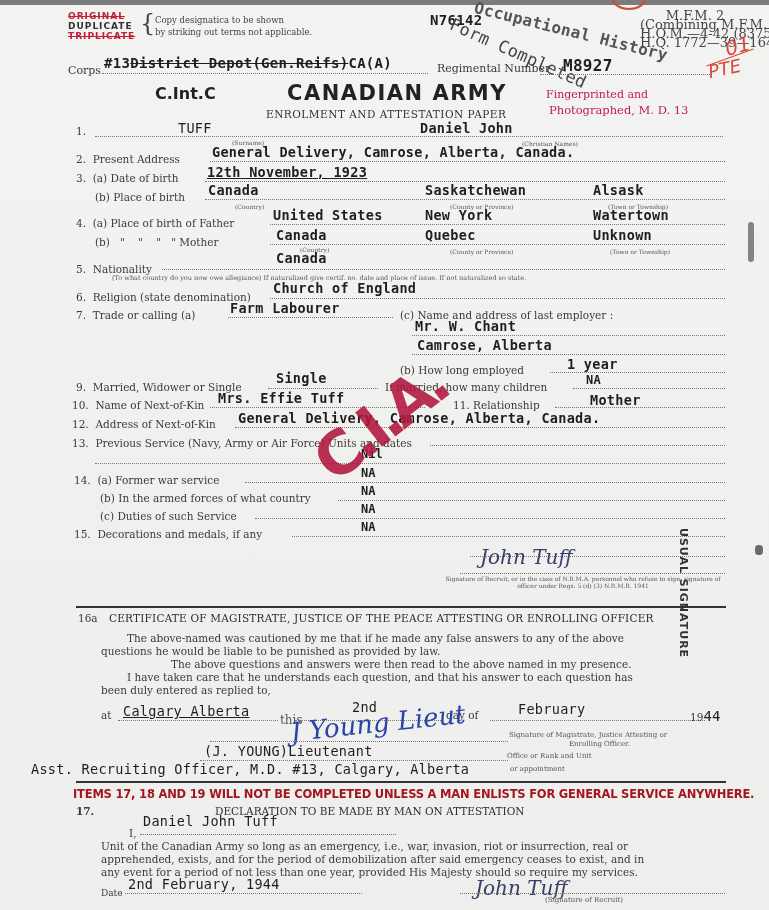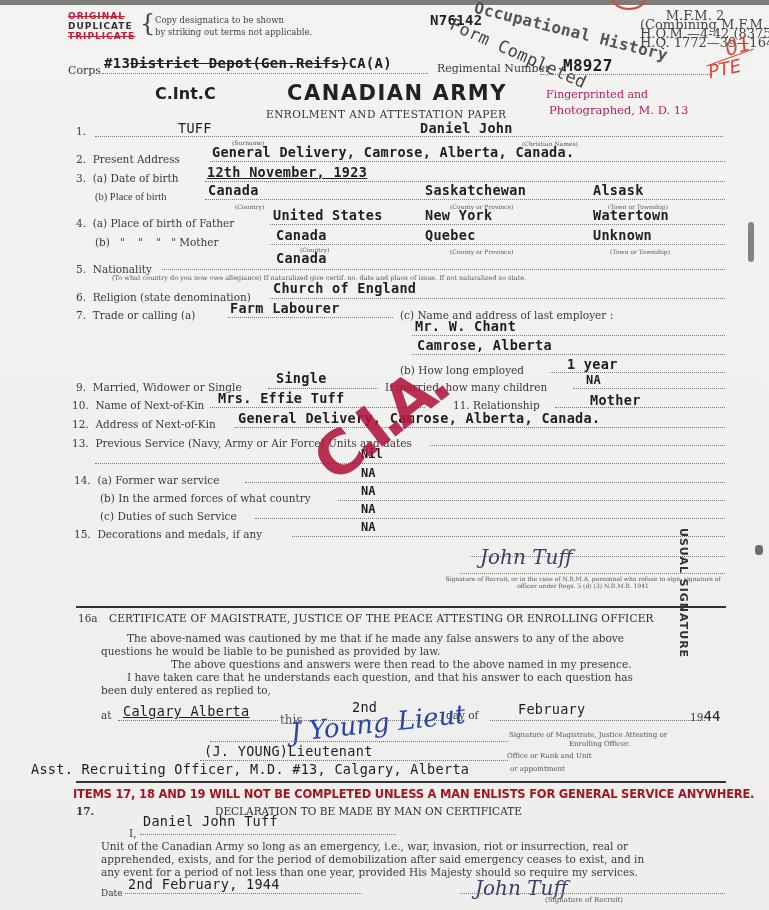--- a/index.html
+++ b/index.html
@@ -83,21 +83,21 @@
   <div class="abs tiny" style="left:522px;top:140px;">(Christian Names)</div>
 
   <div class="abs lbl" style="left:76px;top:153px;"><span>2.</span>&nbsp; <span>Present Address</span></div>
   <div class="abs typed" style="left:212px;top:144px;">General Delivery, Camrose, Alberta, Canada.</div>
   <div class="dotline" style="left:210px;top:161px;width:515px;"></div>
 
   <div class="abs lbl" style="left:76px;top:172px;"><span>3.</span>&nbsp; <span>(a) Date of birth</span></div>
   <div class="abs typed" style="left:207px;top:164px;text-decoration:underline;">12th November, 1923</div>
   <div class="dotline" style="left:205px;top:181px;width:520px;"></div>
 
-  <div class="abs lbl" style="left:95px;top:191px;font-family:Liberation Serif, serif;">(b) Place of birth</div>
+  <div class="abs lbl" style="left:95px;top:191px;">(b) Place of birth</div>
   <div class="abs typed" style="left:208px;top:182px;">Canada</div>
   <div class="abs typed" style="left:425px;top:182px;">Saskatchewan</div>
   <div class="abs typed" style="left:593px;top:182px;">Alsask</div>
   <div class="dotline" style="left:205px;top:199px;width:520px;"></div>
   <div class="abs tiny" style="left:235px;top:203px;">(Country)</div>
   <div class="abs tiny" style="left:450px;top:203px;">(County or Province)</div>
   <div class="abs tiny" style="left:608px;top:203px;">(Town or Township)</div>
 
   <div class="abs lbl" style="left:76px;top:217px;"><span>4.</span>&nbsp; <span>(a) Place of birth of Father</span></div>
   <div class="abs typed" style="left:273px;top:207px;">United States</div>
@@ -211,21 +211,21 @@
   <div class="dotline" style="left:200px;top:760px;width:308px;"></div>
   <div class="abs tiny" style="left:507px;top:752px;font-size:7px;">Office or Rank and Unit</div>
   <div class="abs typed" style="left:31px;top:761px;font-weight:normal;">Asst. Recruiting Officer, M.D. #13, Calgary, Alberta</div>
   <div class="abs tiny" style="left:510px;top:765px;font-size:7px;">or appointment</div>
 
   <div class="rule" style="left:76px;top:781px;width:650px;"></div>
 
   <div class="abs red-stamp" style="left:73px;top:787px;font-size:11.5px;color:#a4161f;letter-spacing:-0.2px;">ITEMS 17, 18 AND 19 WILL NOT BE COMPLETED UNLESS A MAN ENLISTS FOR GENERAL SERVICE ANYWHERE.</div>
 
   <div class="abs lbl" style="left:76px;top:805px;font-weight:bold;">17.</div>
-  <div class="abs" style="left:215px;top:805px;font-size:10.5px;font-family:'DejaVu Serif',serif;color:#2e2e2e;">DECLARATION TO BE MADE BY MAN ON CERTIFICATE</div>
+  <div class="abs" style="left:215px;top:805px;font-size:10.5px;font-family:'DejaVu Serif',serif;color:#2e2e2e;">DECLARATION TO BE MADE BY MAN ON ATTESTATION</div>
   <div class="abs typed" style="left:143px;top:813px;font-weight:normal;">Daniel John Tuff</div>
   <div class="abs lbl" style="left:129px;top:827px;">I,</div>
   <div class="dotline" style="left:140px;top:834px;width:256px;"></div>
   <div class="abs lbl" style="left:101px;top:840px;">Unit of the Canadian Army so long as an emergency, i.e., war, invasion, riot or insurrection, real or</div>
   <div class="abs lbl" style="left:101px;top:853px;">apprehended, exists, and for the period of demobilization after said emergency ceases to exist, and in</div>
   <div class="abs lbl" style="left:101px;top:866px;">any event for a period of not less than one year, provided His Majesty should so require my services.</div>
   <div class="abs lbl" style="left:101px;top:888px;font-size:9px;">Date</div>
   <div class="abs typed" style="left:128px;top:876px;font-weight:normal;">2nd February, 1944</div>
   <div class="dotline" style="left:125px;top:893px;width:237px;"></div>
   <div class="abs ink" style="left:475px;top:876px;font-size:20px;color:#3a3f6a;">John Tuff</div>

